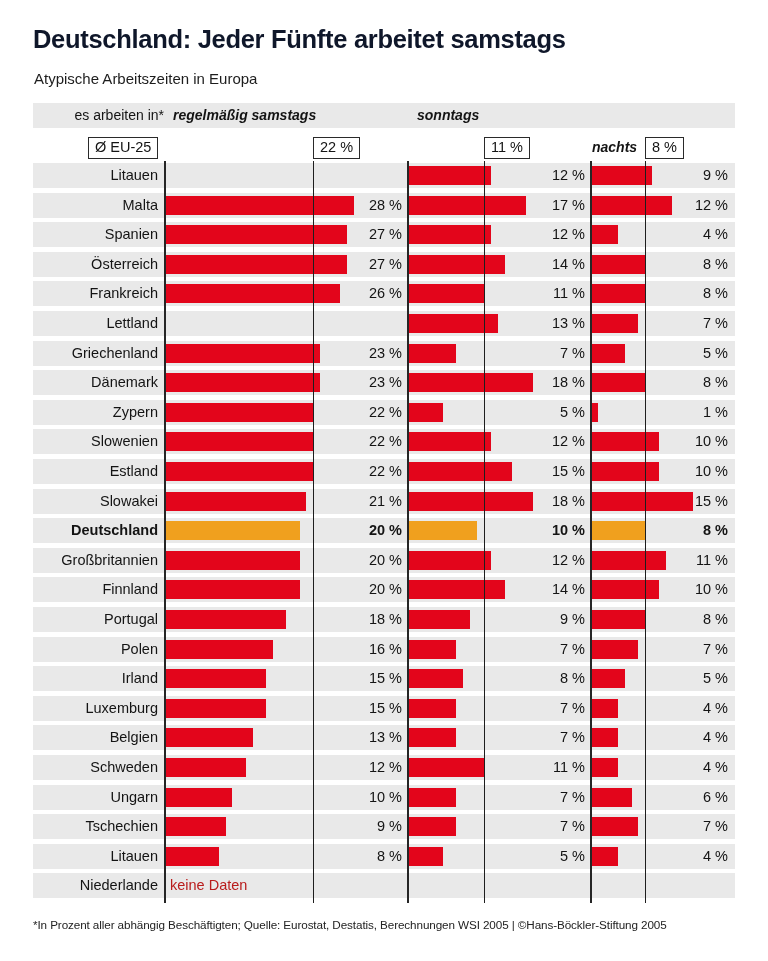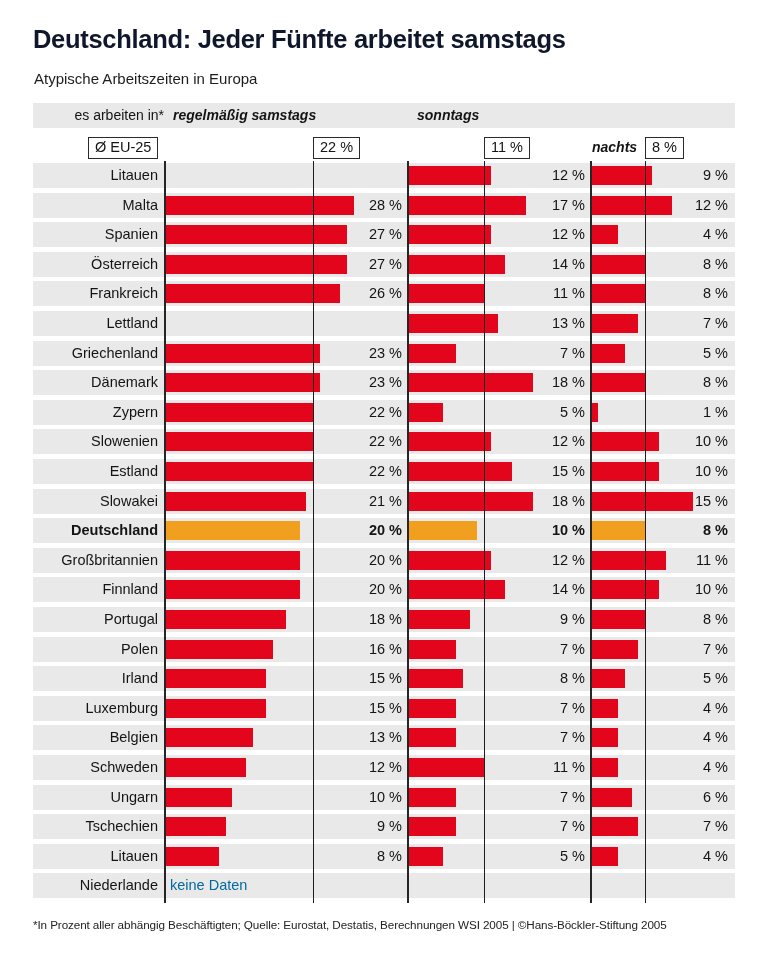--- a/index.html
+++ b/index.html
@@ -156,21 +156,21 @@
   .row.highlight .val { font-weight: bold; }
   .val.onbar { color: #ffffff; font-weight: bold; }
 
   .nodata {
     position: absolute;
     left: 137px;
     top: 0;
     height: 25px;
     line-height: 25px;
     font-size: 14.5px;
-    color: #0369a1;
+    color: #b91c1c;
     white-space: nowrap;
   }
 
   
   .vrule {
     position: absolute;
     width: 1.6px;
     background: #2a2a2a;
     top: 161px;
     height: 742px;

